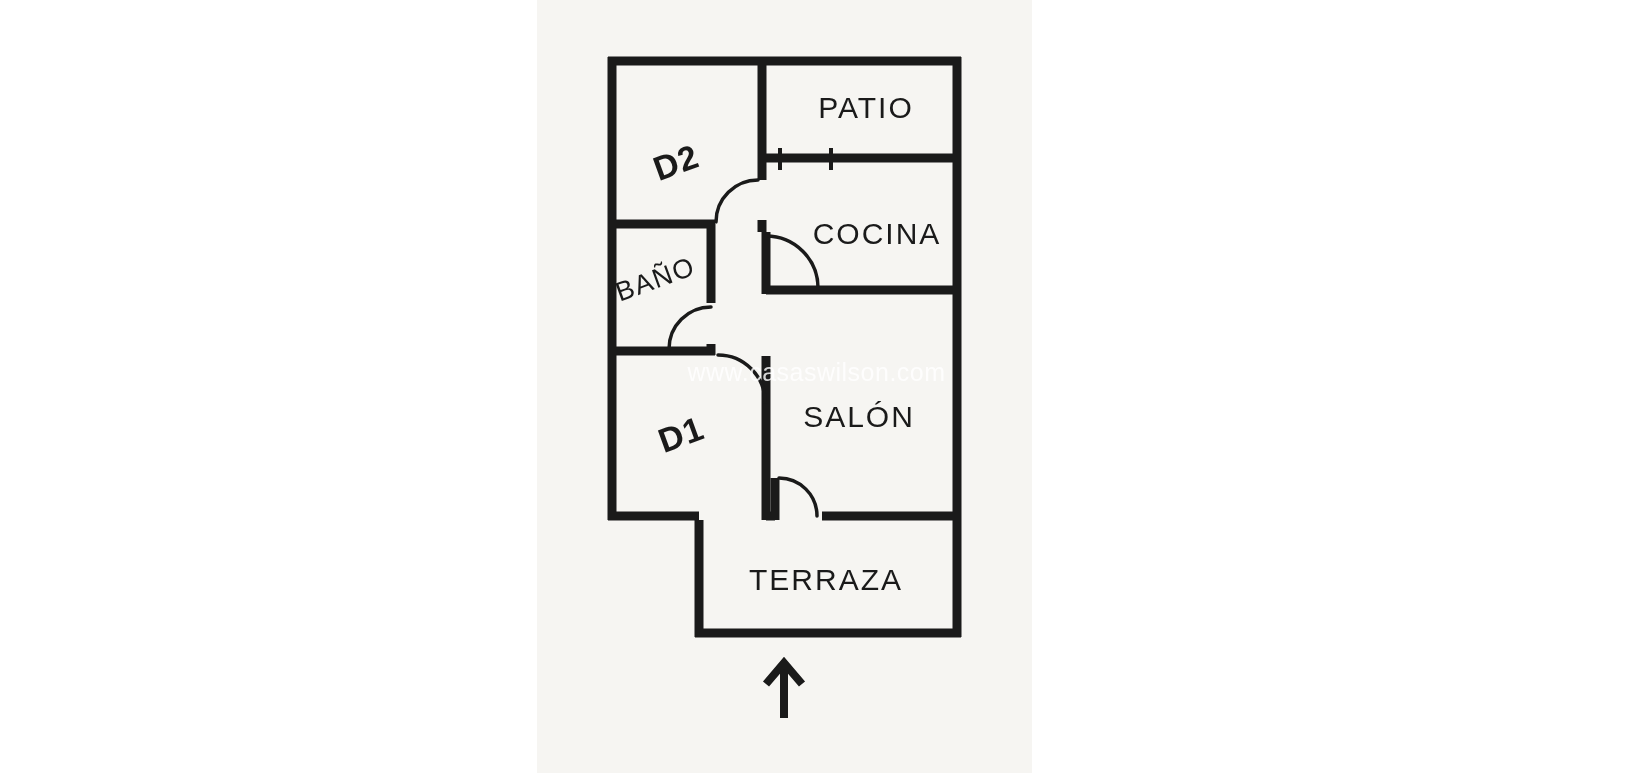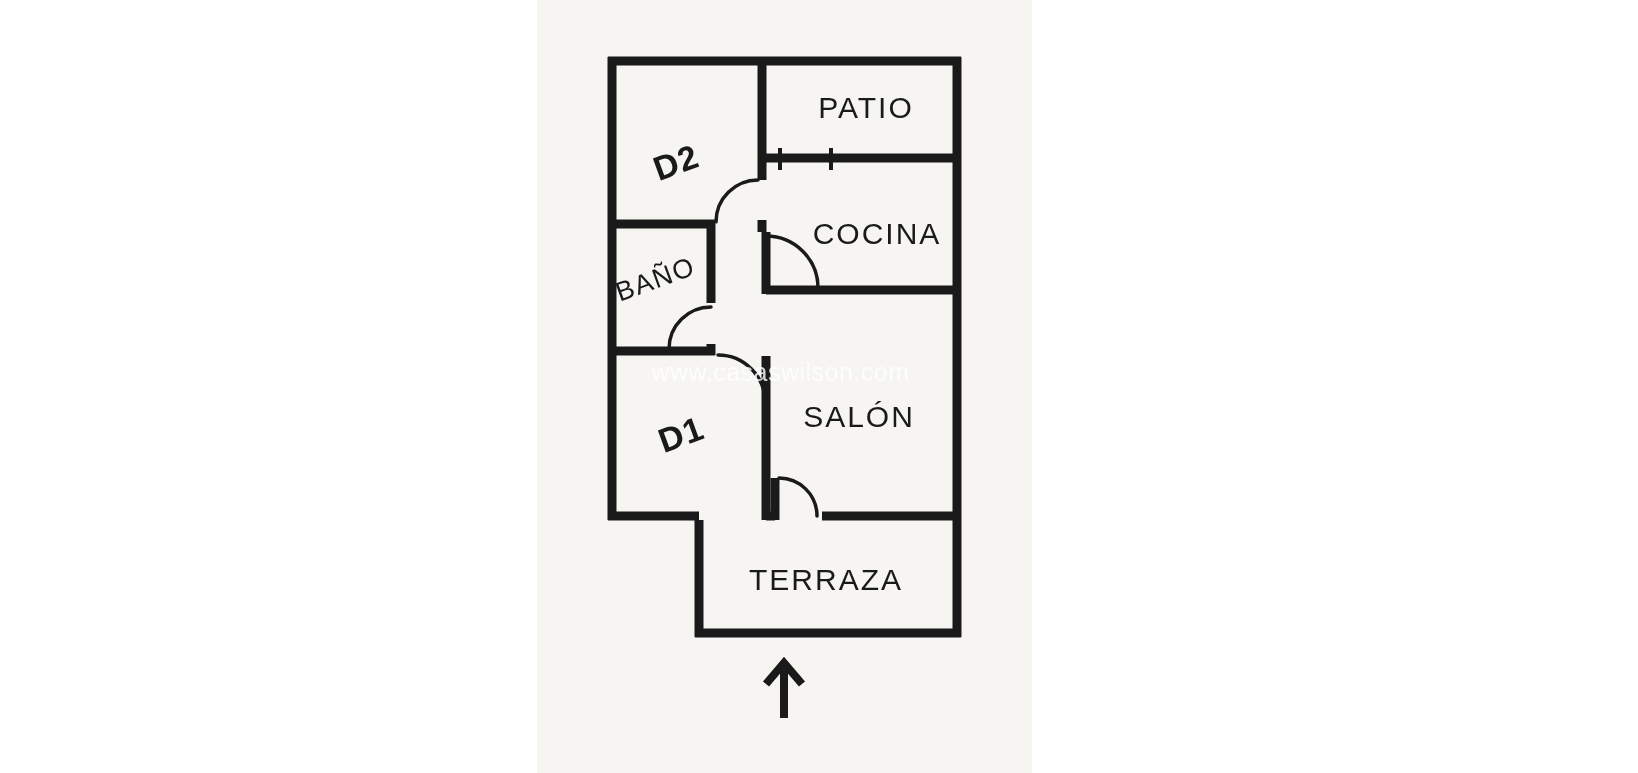--- a/index.html
+++ b/index.html
@@ -35,21 +35,21 @@
     width: 1638px;
     height: 773px;
   }
   svg.plan {
     display: block;
     width: 1638px;
     height: 773px;
   }
   .wm {
     position: absolute;
-    left: 533px;
+    left: 569px;
     top: 358px;
     width: 495px;
     text-align: center;
     font-family: "Liberation Sans", sans-serif;
     font-size: 25px;
     font-weight: 400;
     letter-spacing: 0.5px;
     color: rgba(255,255,255,0.82);
     pointer-events: none;
     user-select: none;

